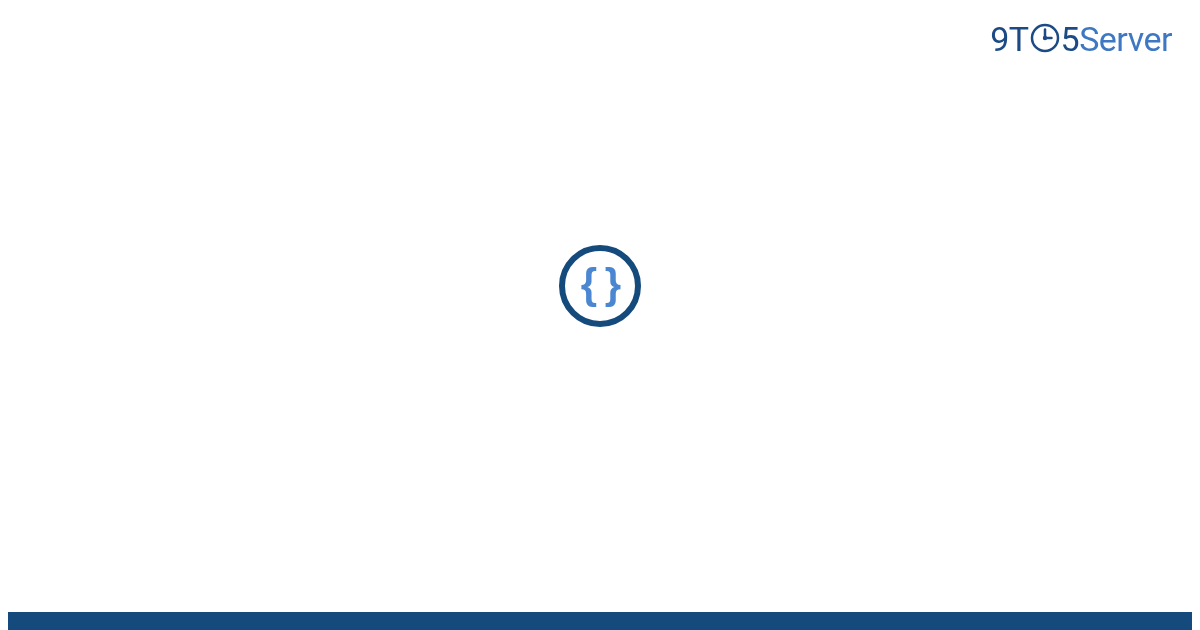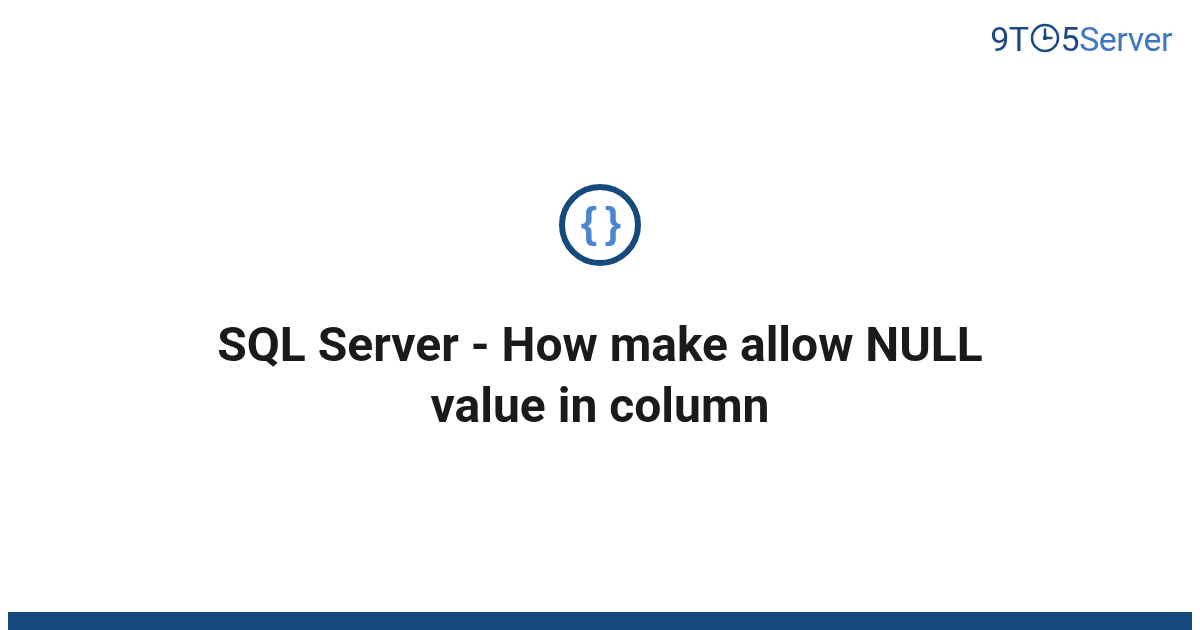--- a/index.html
+++ b/index.html
@@ -127,16 +127,15 @@
     <span class="logo-answer">Server</span>
   </div>
 </div>
 
 <div class="main-content">
   <div class="icon-wrapper">
     <div class="code-icon">
       <span class="code-icon-inner">{ }</span>
     </div>
   </div>
-  <h1 class="title">SQL Server - How make allow NULL value in column</h1>
 </div>
 
 <div class="footer-bar"></div>
 
 </body></html>

